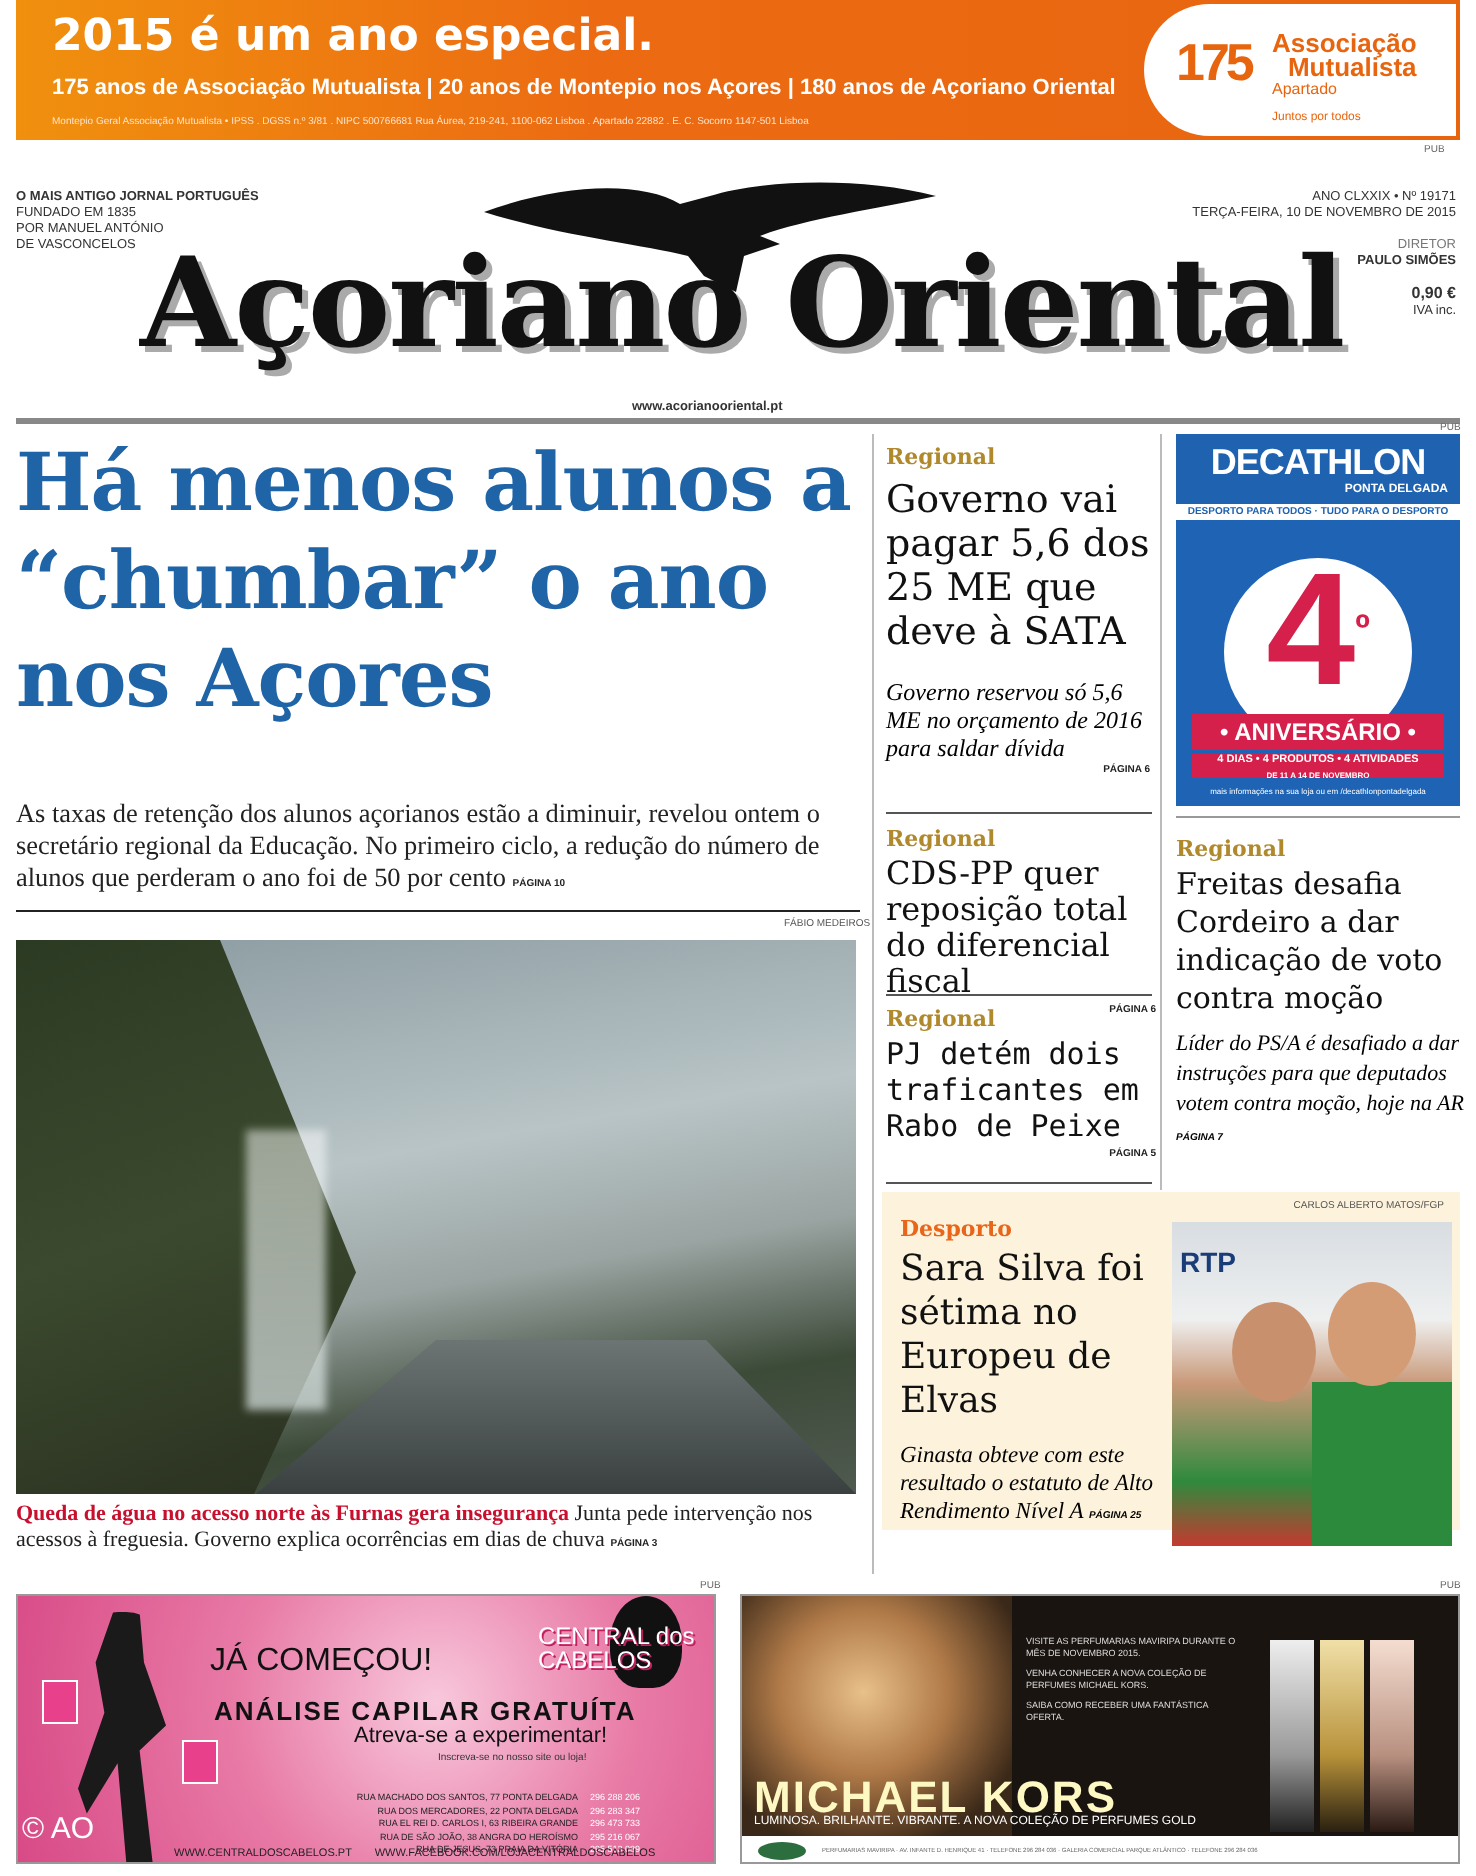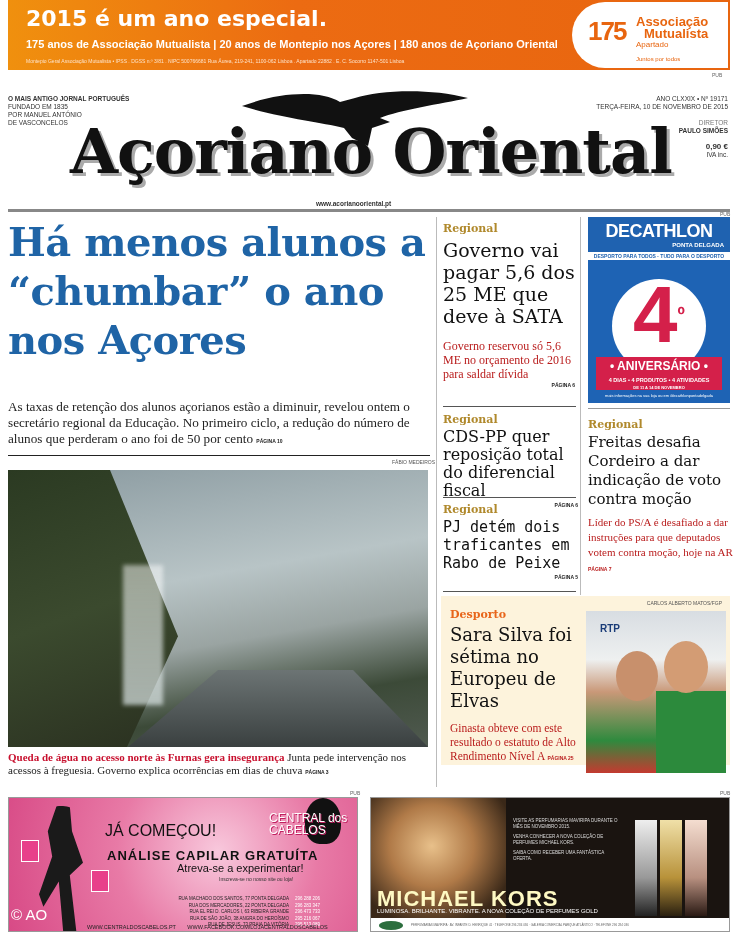--- a/index.html
+++ b/index.html
@@ -40,41 +40,41 @@
   .caption { left: 8px; top: 751px; width: 425px; font-family: "Liberation Serif", serif; font-size: 11px; line-height: 13px; color: #222; }
   .caption .red { color: #c8102e; font-weight: bold; }
 
   .vline { background: #bbb; width: 1px; }
 
   
   .sec { font-family: "DejaVu Serif", serif; font-weight: bold; font-size: 11px; color: #b0892c; }
   .sec.orange { color: #e8651a; }
   .mid-head { font-family: "DejaVu Serif", serif; font-size: 19px; line-height: 22px; color: #111; }
   .small-head { font-family: "DejaVu Serif", serif; font-size: 16px; line-height: 18px; color: #111; }
-  .body-serif { font-family: "Liberation Serif", serif; font-size: 12px; line-height: 14px; color: #b91c1c; }
+  .body-serif { font-family: "Liberation Serif", serif; font-size: 12px; line-height: 14px; color: #000000; font-style: italic; }
 
   
   .deca { left: 588px; top: 217px; width: 142px; height: 186px; background: #1e63b4; }
   .deca .top { position: absolute; left: 0; top: 0; width: 142px; height: 36px; background: #1f62b0; }
   .deca .brand { position: absolute; left: 0; top: 4px; width: 142px; text-align: center; color: #fff; font-weight: bold; font-size: 18px; letter-spacing: -0.5px; }
   .deca .pd { position: absolute; right: 6px; top: 25px; color: #fff; font-weight: bold; font-size: 6px; }
   .deca .strip { position: absolute; left: 0; top: 35px; width: 142px; height: 8px; background: #fff; color: #1f62b0; font-size: 5px; font-weight: bold; text-align: center; line-height: 8px; }
   .deca .circle { position: absolute; left: 24px; top: 62px; width: 94px; height: 94px; border-radius: 50%; background: #fff; }
   .deca .four { position: absolute; left: 0; top: 48px; width: 142px; text-align: center; color: #d4204a; font-weight: bold; font-size: 80px; line-height: 100px; }
-  .deca .aniv { position: absolute; left: 8px; top: 140px; width: 126px; height: 33px; background: #d4204a; color: #fff; font-weight: bold; font-size: 12px; text-align: center; line-height: 18px; }
+  .deca .aniv { position: absolute; left: 8px; top: 140px; width: 126px; height: 18px; background: #d4204a; color: #fff; font-weight: bold; font-size: 12px; text-align: center; line-height: 18px; }
   .deca .acts { position: absolute; left: 8px; top: 160px; width: 126px; height: 12px; background: #d4204a; color: #fff; font-weight: bold; font-size: 5.5px; text-align: center; line-height: 7px; }
   .deca .more { position: absolute; left: 0; top: 176px; width: 142px; color: #fff; font-size: 4px; text-align: center; }
 
   
   .sports { left: 441px; top: 596px; width: 289px; height: 169px; background: #fdf3dc; }
   .sports .photo2 { position: absolute; left: 145px; top: 15px; width: 140px; height: 162px; background: linear-gradient(180deg, #d8dde2 0%, #eef0f0 30%, #c99878 50%, #2f8a3e 80%, #c43a30 100%); overflow: hidden; }
   .photo2 .face1 { position: absolute; left: 30px; top: 40px; width: 42px; height: 50px; border-radius: 50%; background: #c8906c; }
   .photo2 .face2 { position: absolute; left: 78px; top: 30px; width: 44px; height: 52px; border-radius: 50%; background: #d39c74; }
   .photo2 .jacket { position: absolute; left: 70px; top: 80px; width: 70px; height: 82px; background: #2c8a3c; }
-  .photo2 .rtp { position: absolute; left: 4px; top: 12px; font-size: 10px; font-weight: bold; color: #1a3c78; margin-left: 10px; }
+  .photo2 .rtp { position: absolute; left: 4px; top: 12px; font-size: 14px; font-weight: bold; color: #1a3c78; }
 
   
   .ad1 { left: 8px; top: 797px; width: 350px; height: 135px; background: radial-gradient(circle at 60% 40%, #f8c8dc 0%, #e87aa6 45%, #d84a86 100%); border: 1px solid #999; overflow: hidden; }
   .ad1 .sil { position: absolute; left: 30px; top: 8px; width: 44px; height: 126px; background: #1a1a1a; border-radius: 20px 20px 6px 6px; clip-path: polygon(40% 0, 70% 0, 75% 20%, 100% 45%, 70% 55%, 85% 100%, 55% 100%, 45% 60%, 10% 80%, 0 70%, 30% 40%, 20% 20%); }
   .ad1 .bag1 { position: absolute; left: 12px; top: 42px; width: 18px; height: 22px; background: #e8408a; border: 1px solid #fff; }
   .ad1 .bag2 { position: absolute; left: 82px; top: 72px; width: 18px; height: 22px; background: #e8408a; border: 1px solid #fff; }
   .ad1 .h1 { position: absolute; left: 96px; top: 24px; font-size: 16px; color: #111; }
   .ad1 .h2 { position: absolute; left: 98px; top: 50px; font-size: 13px; font-weight: bold; color: #111; letter-spacing: 1px; }
   .ad1 .h3 { position: absolute; left: 168px; top: 64px; font-size: 11px; color: #111; }
   .ad1 .h4 { position: absolute; left: 210px; top: 78px; font-size: 5px; color: #333; }

